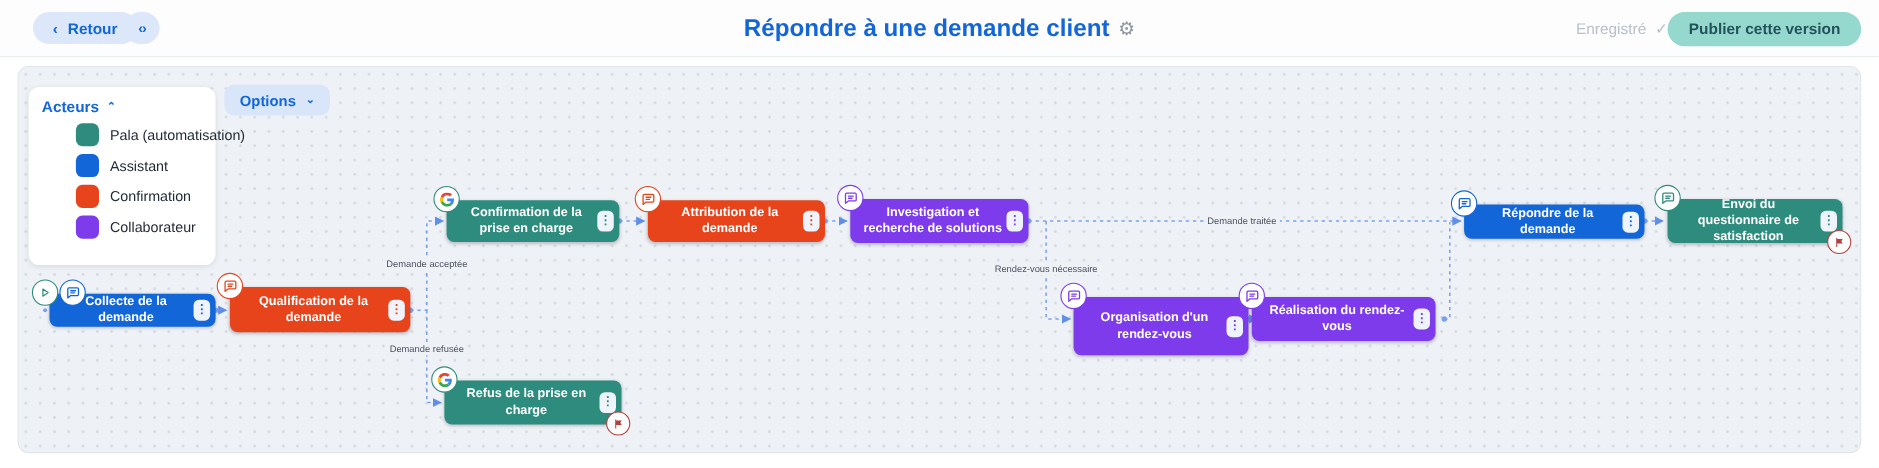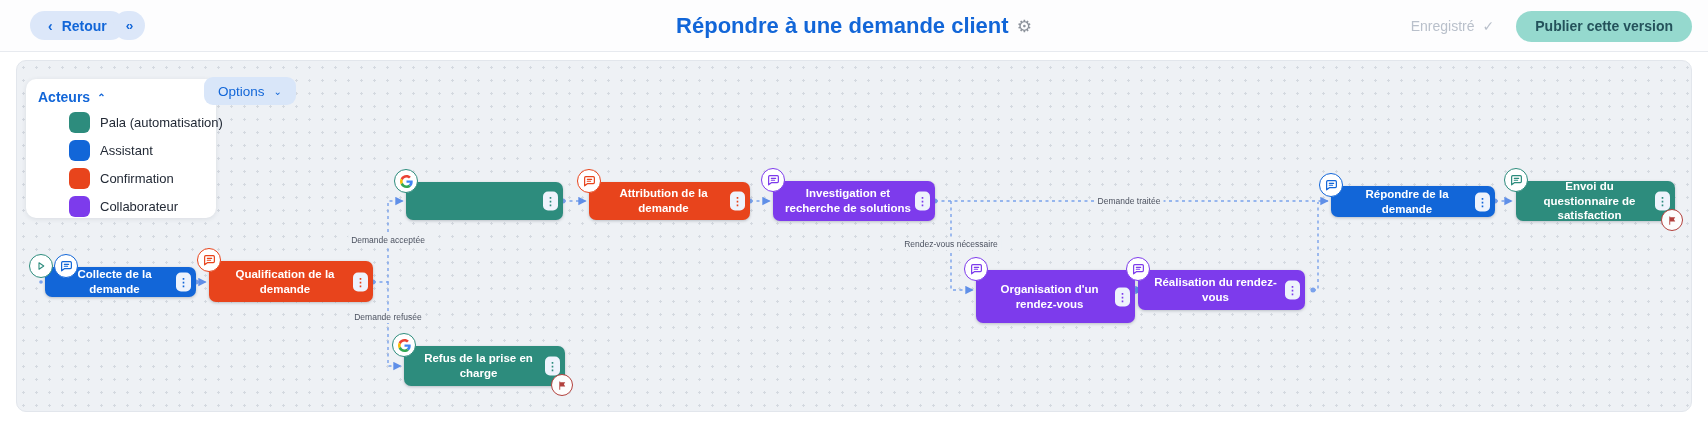--- a/index.html
+++ b/index.html
@@ -7,40 +7,40 @@
 
   
   .topbar { position:absolute; left:0; top:0; width:1708px; height:52px; background:#fdfdfe; border-bottom:1px solid #e7eaef; }
   .pill-btn { position:absolute; display:flex; align-items:center; justify-content:center; gap:9px;
       background:#dce7f9; color:#1266d8; font-weight:bold; font-size:14px; border:none; border-radius:15px; cursor:pointer; }
   .btn-back { left:30px; top:11px; height:29px; padding:0 18px; }
   .btn-code { left:113px; top:11px; height:29px; width:32px; font-size:13px; letter-spacing:-1px; }
   .title-wrap { position:absolute; left:0; top:0; width:100%; height:52px; display:flex; align-items:center; justify-content:center; gap:8px; pointer-events:none; }
   .title { color:#1266d8; font-size:22px; font-weight:bold; }
   .gear { color:#8d939c; font-size:17px; pointer-events:auto; cursor:pointer; }
-  .topbar-right { position:absolute; right:16px; top:0; height:52px; display:flex; align-items:center; gap:22px; }
+  .topbar-right { position:absolute; right:16px; top:0; height:52px; display:flex; align-items:center; }
   .saved { color:#b9c0cb; font-size:14px; display:flex; align-items:center; gap:8px; }
   .btn-publish { position:relative; height:31px; padding:0 19px; background:#95d9ce; color:#24525b; font-weight:bold; font-size:14px;
       border:none; border-radius:16px; cursor:pointer; }
 
   
   .canvas { position:absolute; left:16px; top:60px; width:1676px; height:352px; background:#eef1f5;
       background-image:radial-gradient(circle, #d4d9e0 1.1px, transparent 1.3px); background-size:13px 13px;
       border:1px solid #e2e6ec; border-radius:10px; }
 
-  .legend { position:absolute; left:9px; top:18px; width:190px; background:#ffffff; border-radius:10px;
-      box-shadow:0 1px 5px rgba(40,50,70,.10); padding:10px 12px 1px 12px; }
+  .legend { position:absolute; left:9px; top:18px; width:170px; background:#ffffff; border-radius:10px;
+      box-shadow:0 1px 5px rgba(40,50,70,.10); padding:10px 12px 24px 12px; }
   .legend-title { color:#1266d8; font-size:14px; font-weight:bold; display:flex; align-items:center; gap:7px; cursor:pointer; }
   .legend-title .chev { font-size:10px; }
   .legend-row { display:flex; align-items:center; gap:10px; margin-top:7px;margin-left:31px; }
   .swatch { width:21px; height:21px; border-radius:6px; flex:0 0 auto; }
   .legend-label { font-size:13px; color:#232a36; white-space:nowrap; }
 
   .btn-options { position:absolute; left:187px; top:16px; height:28px; padding:0 14px; display:flex; align-items:center; gap:9px;
-      background:#d9e6f9; color:#1266d8; font-weight:normal; font-size:13.5px; border:none; border-radius:9px; cursor:pointer; }
+      background:#d9e6f9; color:#1266d8; font-weight:bold; font-size:13.5px; border:none; border-radius:9px; cursor:pointer; }
   .btn-options .chev { font-size:10px; }
 
   
   .node { position:absolute; border-radius:7px; color:#ffffff; display:flex; align-items:center; justify-content:center;
       text-align:center; font-weight:bold; font-size:11.5px; line-height:1.3; padding:3px 24px 3px 12px;
       box-shadow:0 1px 3px rgba(30,40,60,.25); cursor:pointer; }
   .kebab { position:absolute; right:5px; top:50%; transform:translateY(-50%); width:15px; height:19px; background:#eef3fc;
       border-radius:5px; display:flex; align-items:center; justify-content:center; font-size:11px; font-weight:bold; cursor:pointer; }
   .badges { position:absolute; top:-13px; left:-12px; display:flex; }
   .badge { width:24px; height:24px; border-radius:50%; background:#ffffff; border:1.6px solid; display:flex; align-items:center; justify-content:center; margin-right:1px; cursor:pointer; }
@@ -169,20 +169,21 @@
     <div class="badges">
       <span class="badge" style="border-color: rgb(45, 140, 125);">
         <svg viewBox="0 0 48 48" width="13" height="13">
             <path fill="#EA4335" d="M24 9.5c3.54 0 6.71 1.22 9.21 3.6l6.85-6.85C35.9 2.38 30.47 0 24 0 14.62 0 6.51 5.38 2.56 13.22l7.98 6.19C12.43 13.72 17.74 9.5 24 9.5z"></path>
             <path fill="#4285F4" d="M46.98 24.55c0-1.57-.15-3.09-.38-4.55H24v9.02h12.94c-.58 2.96-2.26 5.48-4.78 7.18l7.73 6c4.51-4.18 7.09-10.36 7.09-17.65z"></path>
             <path fill="#FBBC05" d="M10.53 28.59c-.48-1.45-.76-2.99-.76-4.59s.27-3.14.76-4.59l-7.98-6.19C.92 16.46 0 20.12 0 24c0 3.88.92 7.54 2.56 10.78l7.97-6.19z"></path>
             <path fill="#34A853" d="M24 48c6.48 0 11.93-2.13 15.89-5.81l-7.73-6c-2.15 1.45-4.92 2.3-8.16 2.3-6.26 0-11.57-4.22-13.47-9.91l-7.98 6.19C6.51 42.62 14.62 48 24 48z"></path>
           </svg>
       </span>
     </div>
+    <span>Confirmation de la prise en charge</span>
     <span class="kebab" style="color: rgb(45, 140, 125);">⋮</span>
   </div>
 
   <div class="node" style="left: 387px; top: 285px; width: 161px; height: 40px; background: rgb(45, 140, 125);">
     <div class="badges">
       <span class="badge" style="border-color: rgb(45, 140, 125);">
         <svg viewBox="0 0 48 48" width="13" height="13">
             <path fill="#EA4335" d="M24 9.5c3.54 0 6.71 1.22 9.21 3.6l6.85-6.85C35.9 2.38 30.47 0 24 0 14.62 0 6.51 5.38 2.56 13.22l7.98 6.19C12.43 13.72 17.74 9.5 24 9.5z"></path>
             <path fill="#4285F4" d="M46.98 24.55c0-1.57-.15-3.09-.38-4.55H24v9.02h12.94c-.58 2.96-2.26 5.48-4.78 7.18l7.73 6c4.51-4.18 7.09-10.36 7.09-17.65z"></path>
             <path fill="#FBBC05" d="M10.53 28.59c-.48-1.45-.76-2.99-.76-4.59s.27-3.14.76-4.59l-7.98-6.19C.92 16.46 0 20.12 0 24c0 3.88.92 7.54 2.56 10.78l7.97-6.19z"></path>

